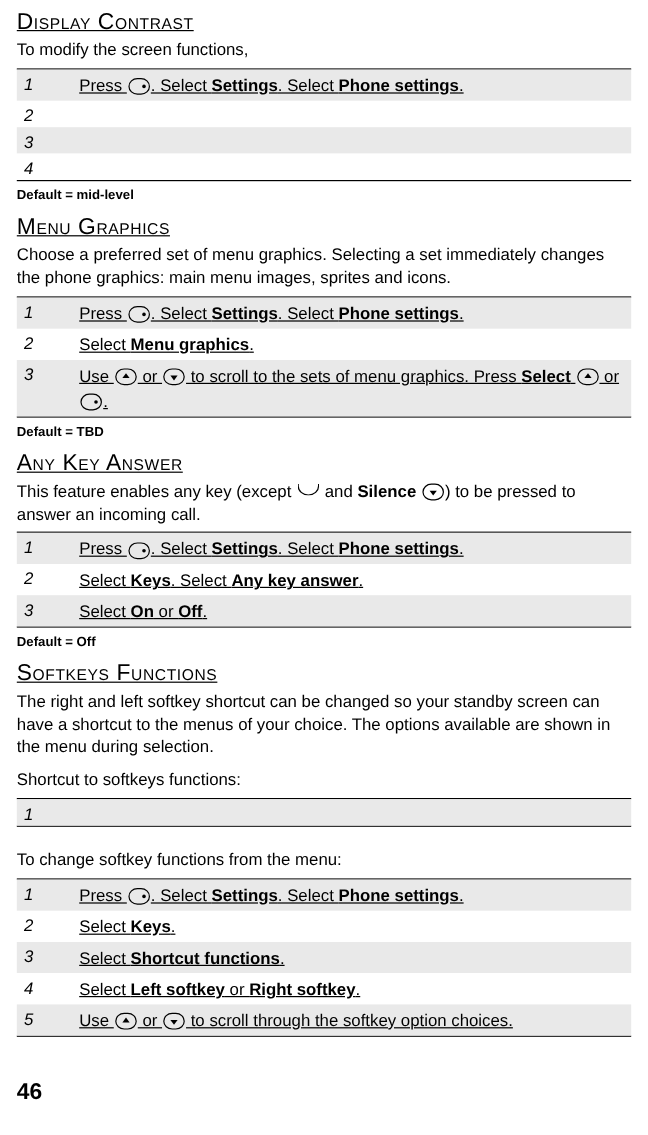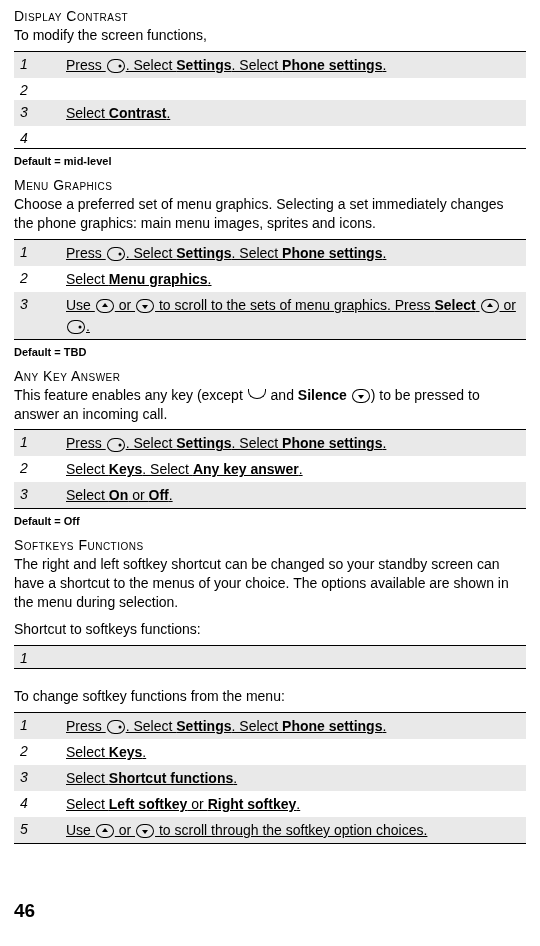--- a/index.html
+++ b/index.html
@@ -7,23 +7,24 @@
     width: 540px;
     height: 946px;
     font-family: Verdana, Geneva, sans-serif;
     font-size: 14px;
     color: #000;
     padding: 8px 14px 0 14px;
     position: relative;
   }
   .section-head {
     font-variant: small-caps;
-    font-size: 14px;
+    font-size: 19px;
     letter-spacing: 0.5px;
     margin-top: 4px;
+    text-decoration: underline;
   }
   .section-head.first { margin-top: 0; }
   .intro {
     margin-top: 2px;
     line-height: 1.35;
   }
   .steps {
     margin-top: 6px;
     border-top: 1px solid #000;
     border-bottom: 1px solid #000;
@@ -104,21 +105,20 @@
 <div class="steps" id="steps-0">
     <div class="row odd">
       <div class="num">1</div>
       <div class="txt"><span>Press <span class="ic dot"></span>. Select  <b>Settings</b>. Select  <b>Phone settings</b>.</span></div>
     </div>
     <div class="row even">
       <div class="num">2</div>
     </div>
     <div class="row odd">
       <div class="num">3</div>
-      <div class="txt"><span>Select  <b>Contrast</b>.</span></div>
     </div>
     <div class="row even">
       <div class="num">4</div>
     </div>
   </div>
 <div class="default-note">Default = mid-level</div>
 
 <div class="section-head">Menu Graphics</div>
 <div class="intro">Choose a preferred set of menu graphics. Selecting a set immediately changes the phone graphics:  main menu images, sprites and icons.</div>
 <div class="steps" id="steps-1">

